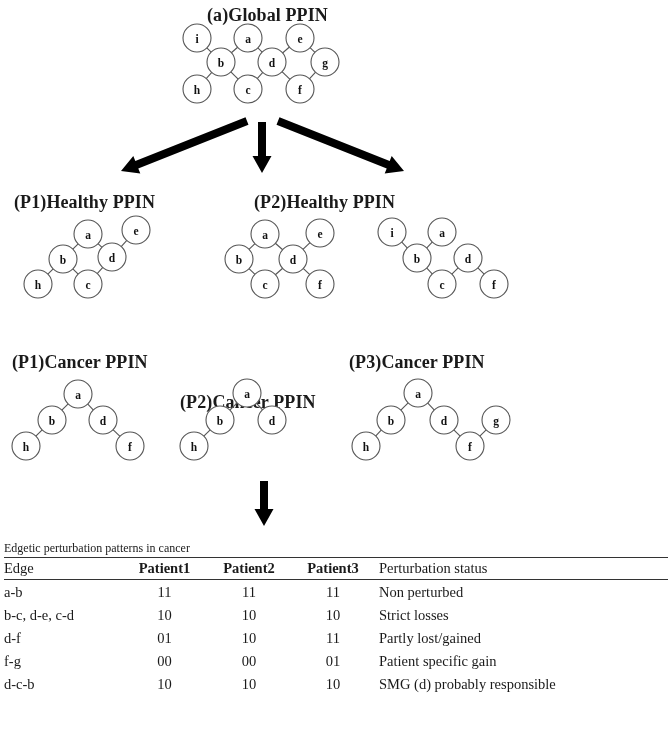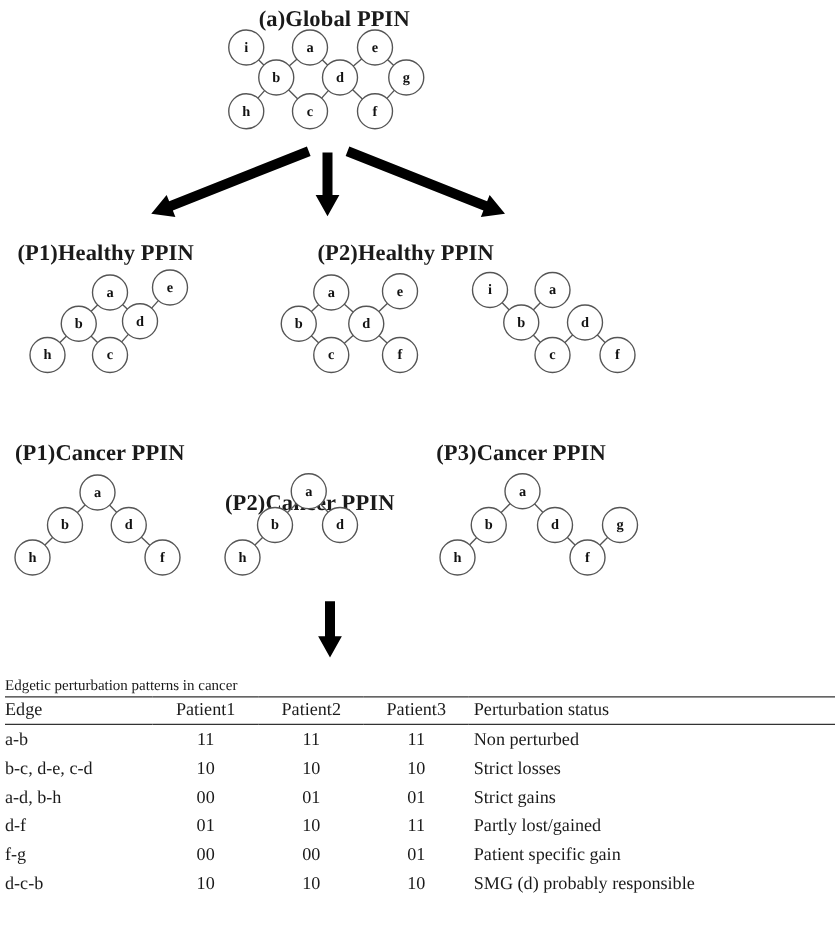--- a/index.html
+++ b/index.html
@@ -85,21 +85,21 @@
   .body-row td {
     padding-top: 3.5px !important;
     padding-bottom: 2.5px !important;
   }
   .body-row.first-body td { padding-top: 4px !important; }
   .col-edge   { width: 118px; }
   .col-p1     { width: 85px; text-align: center !important; }
   .col-p2     { width: 84px; text-align: center !important; }
   .col-p3     { width: 84px; text-align: center !important; }
   .col-status { width: auto; padding-left: 4px !important; }
-  .head-row .col-p1, .head-row .col-p2, .head-row .col-p3 { text-align: center !important; }
+  .head-row .col-p1, .head-row .col-p2, .head-row .col-p3 { text-align: center !important; font-weight: bold; }
 </style>
 </head>
 <body>
 
 <div id="page">
 
   <div class="panel-title" style="left:207px; top:5px;">(a)Global PPIN</div>
   <svg class="net" id="net-global" style="left:0; top:0; width:672px; height:120px;">
       <line x1="206.54594154601838" y1="47.54594154601839" x2="211.45405845398162" y2="52.45405845398161" class="edge-line"></line>
       <line x1="237.9099741977706" y1="46.968911824203914" x2="231.0900258022294" y2="53.031088175796086" class="edge-line"></line>
@@ -360,27 +360,20 @@
             <td class="col-status">Non perturbed</td>
           </tr>
           <tr class="body-row">
             <td class="col-edge">b-c, d-e, c-d</td>
             <td class="col-p1">10</td>
             <td class="col-p2">10</td>
             <td class="col-p3">10</td>
             <td class="col-status">Strict losses</td>
           </tr>
           <tr class="body-row">
-            <td class="col-edge">a-d, b-h</td>
-            <td class="col-p1">00</td>
-            <td class="col-p2">01</td>
-            <td class="col-p3">01</td>
-            <td class="col-status">Strict gains</td>
-          </tr>
-          <tr class="body-row">
             <td class="col-edge">d-f</td>
             <td class="col-p1">01</td>
             <td class="col-p2">10</td>
             <td class="col-p3">11</td>
             <td class="col-status">Partly lost/gained</td>
           </tr>
           <tr class="body-row">
             <td class="col-edge">f-g</td>
             <td class="col-p1">00</td>
             <td class="col-p2">00</td>

